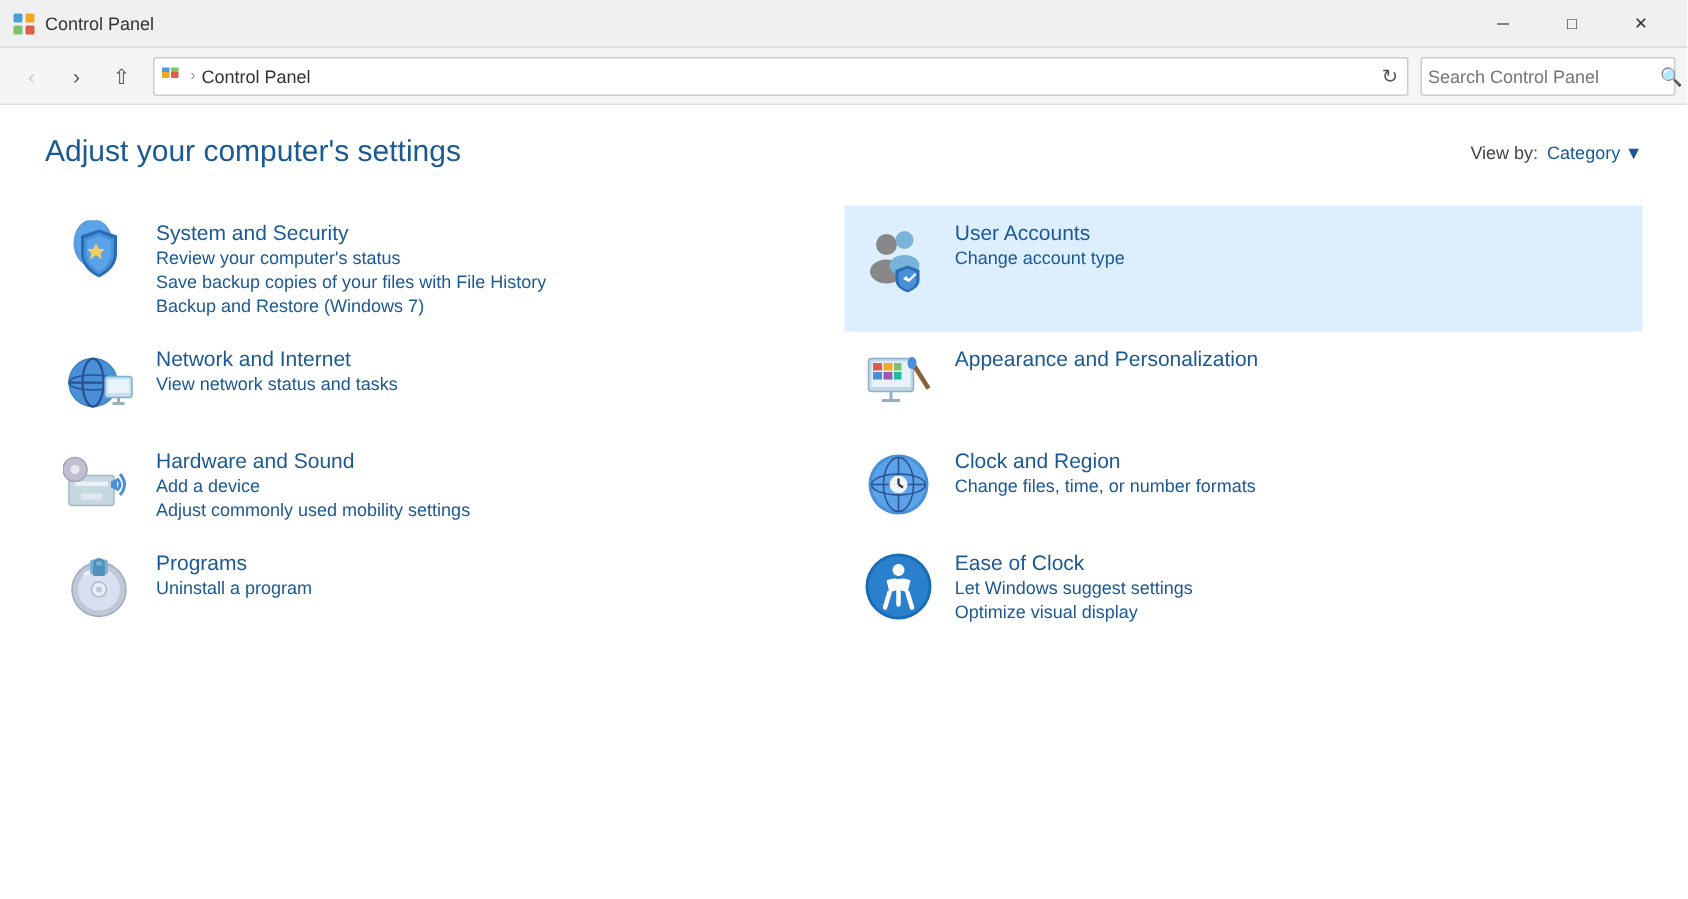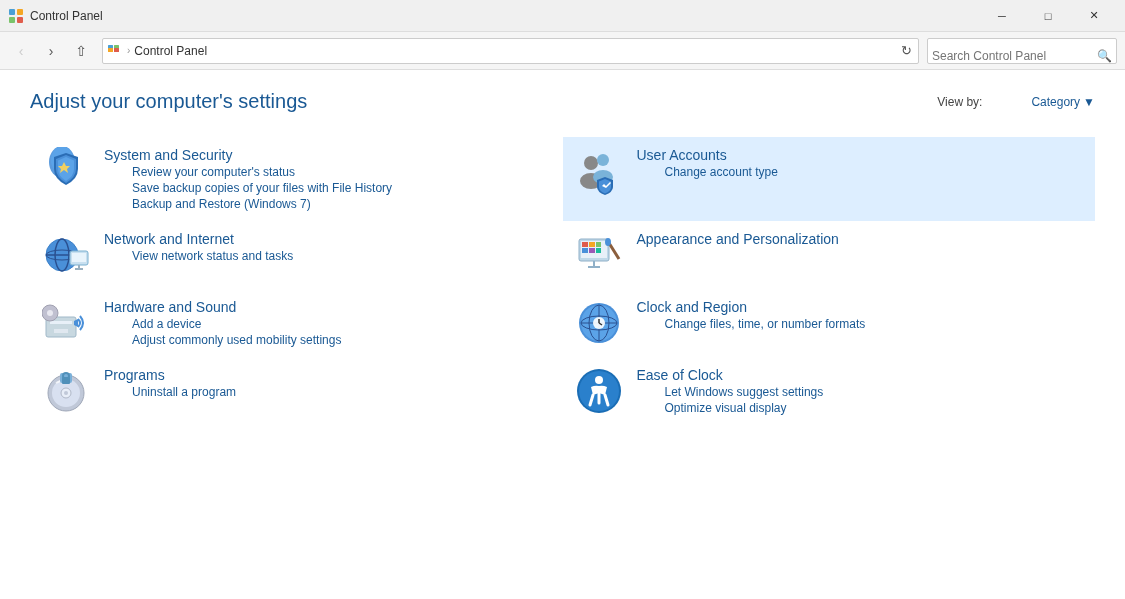--- a/index.html
+++ b/index.html
@@ -108,25 +108,25 @@
       flex: 1;
     }
     .address-refresh {
       font-size: 13px;
       color: #555;
       cursor: pointer;
       padding: 2px;
     }
     .search-bar {
       display: flex;
-      align-items: flex-end;
+      align-items: center;
       border: 1px solid #ccc;
       background: #fff;
       height: 26px;
-      width: 190px;
+      width: 170px;
       border-radius: 2px;
       padding: 0 4px;
     }
     .search-input {
       border: none;
       outline: none;
       font-size: 12px;
       color: #999;
       flex: 1;
       background: transparent;
@@ -163,21 +163,20 @@
       font-size: 12px;
       color: #444;
     }
     .view-by-label { color: #444; }
     .view-by-value {
       color: #1a5994;
       cursor: pointer;
       display: flex;
       align-items: center;
       gap: 3px;
-      margin-left: 43px;
     }
 
     
     .categories-grid {
       display: grid;
       grid-template-columns: 1fr 1fr;
       gap: 0;
     }
 
     .category-item {
@@ -208,21 +207,20 @@
     .category-title {
       font-size: 14px;
       color: #1a5994;
       font-weight: 400;
       text-decoration: none;
     }
     .category-link {
       font-size: 12px;
       color: #1a5994;
       cursor: pointer;
-      margin-left: 28px;
     }
 
     
     svg { display: block; }
 
     
     .main-content::-webkit-scrollbar { width: 14px; }
     .main-content::-webkit-scrollbar-track { background: #f0f0f0; }
     .main-content::-webkit-scrollbar-thumb { background: #c0c0c0; border: 2px solid #f0f0f0; }
   </style>

